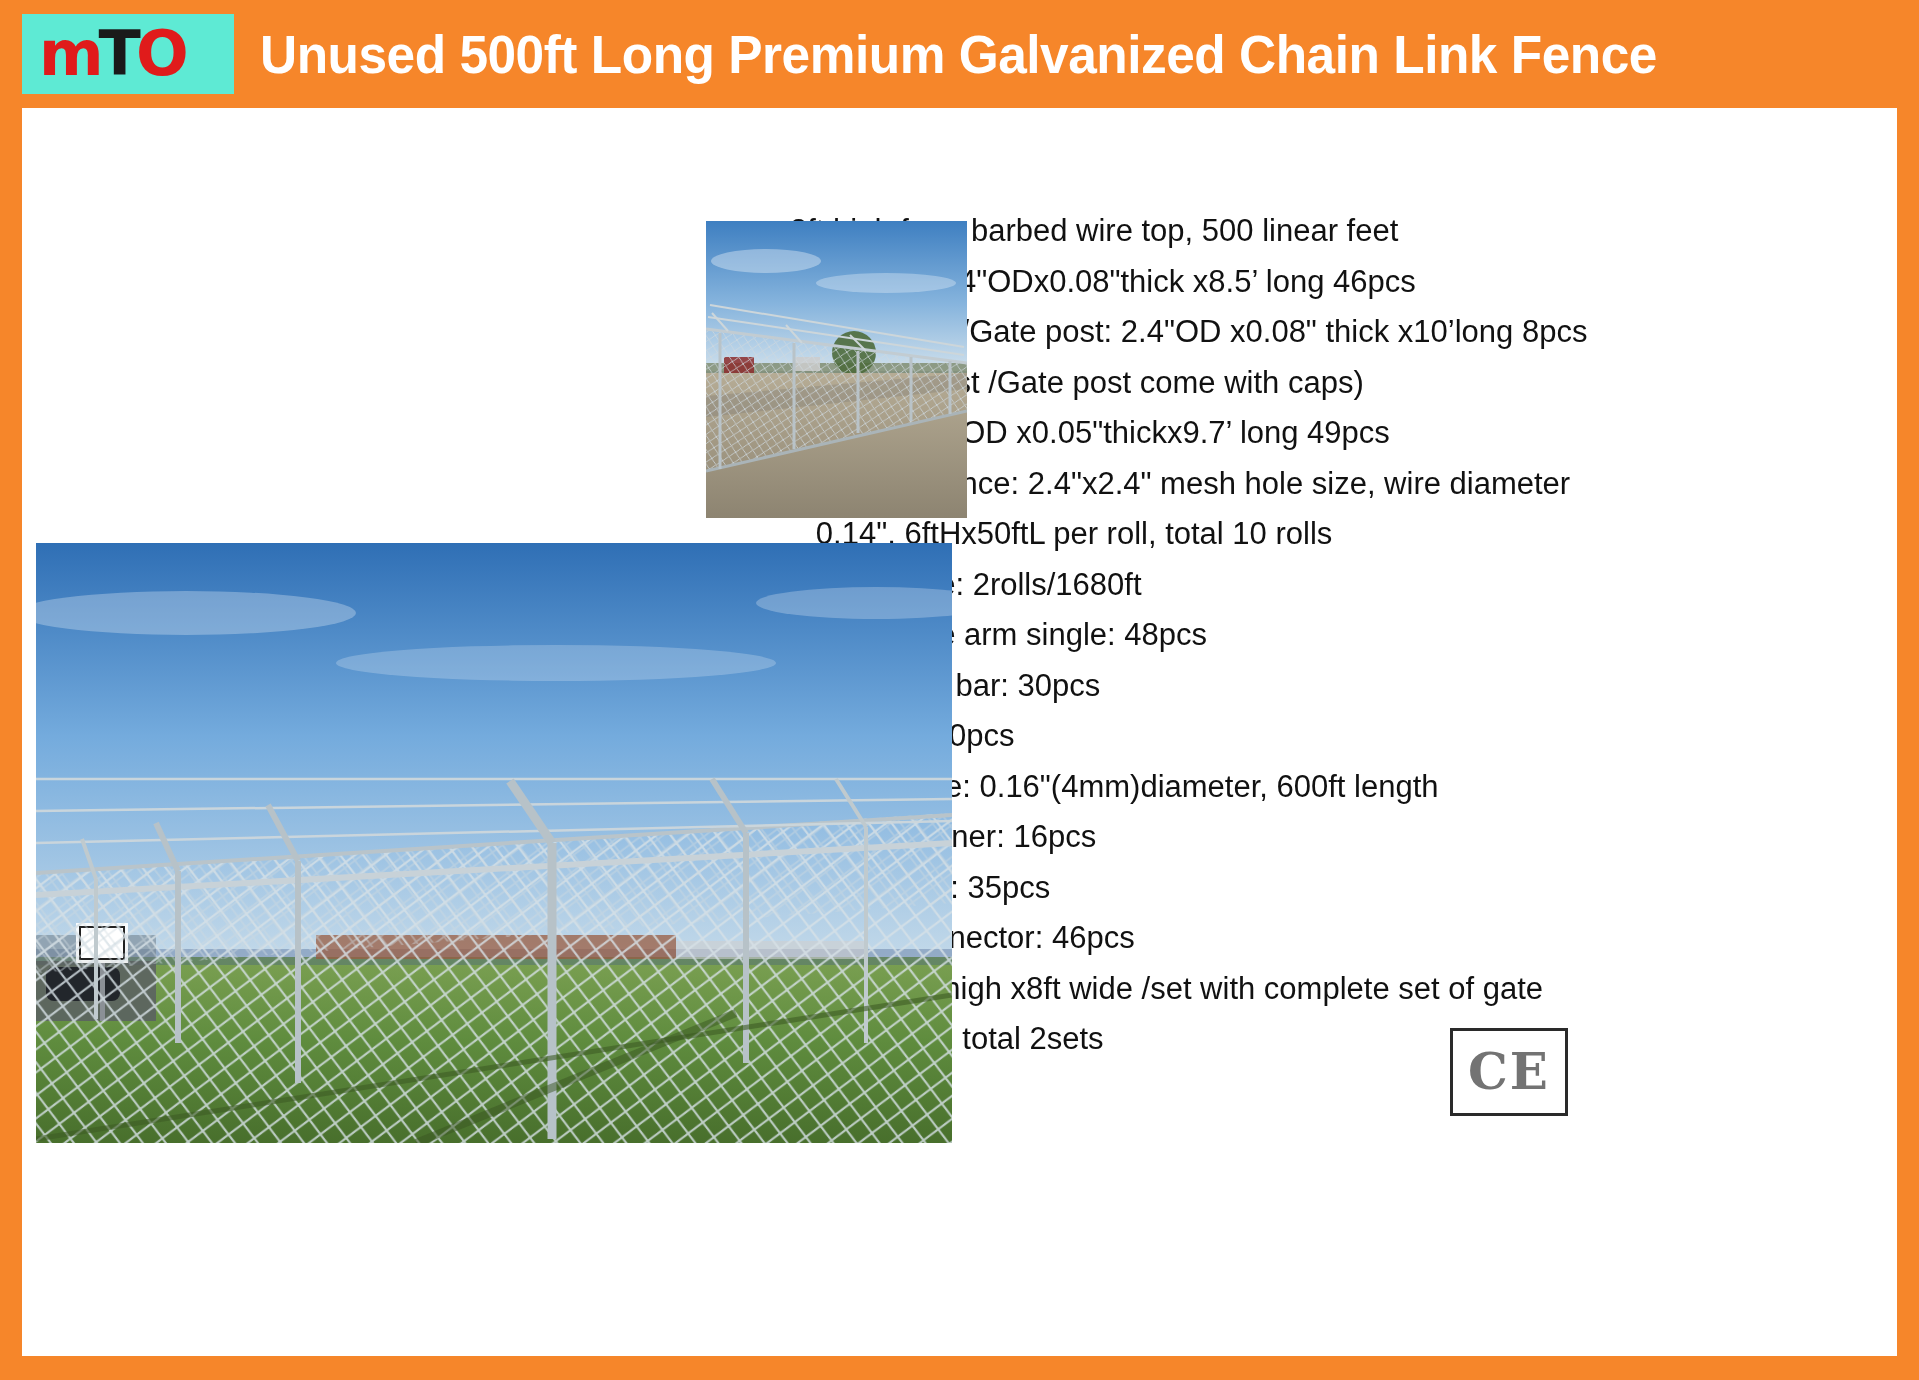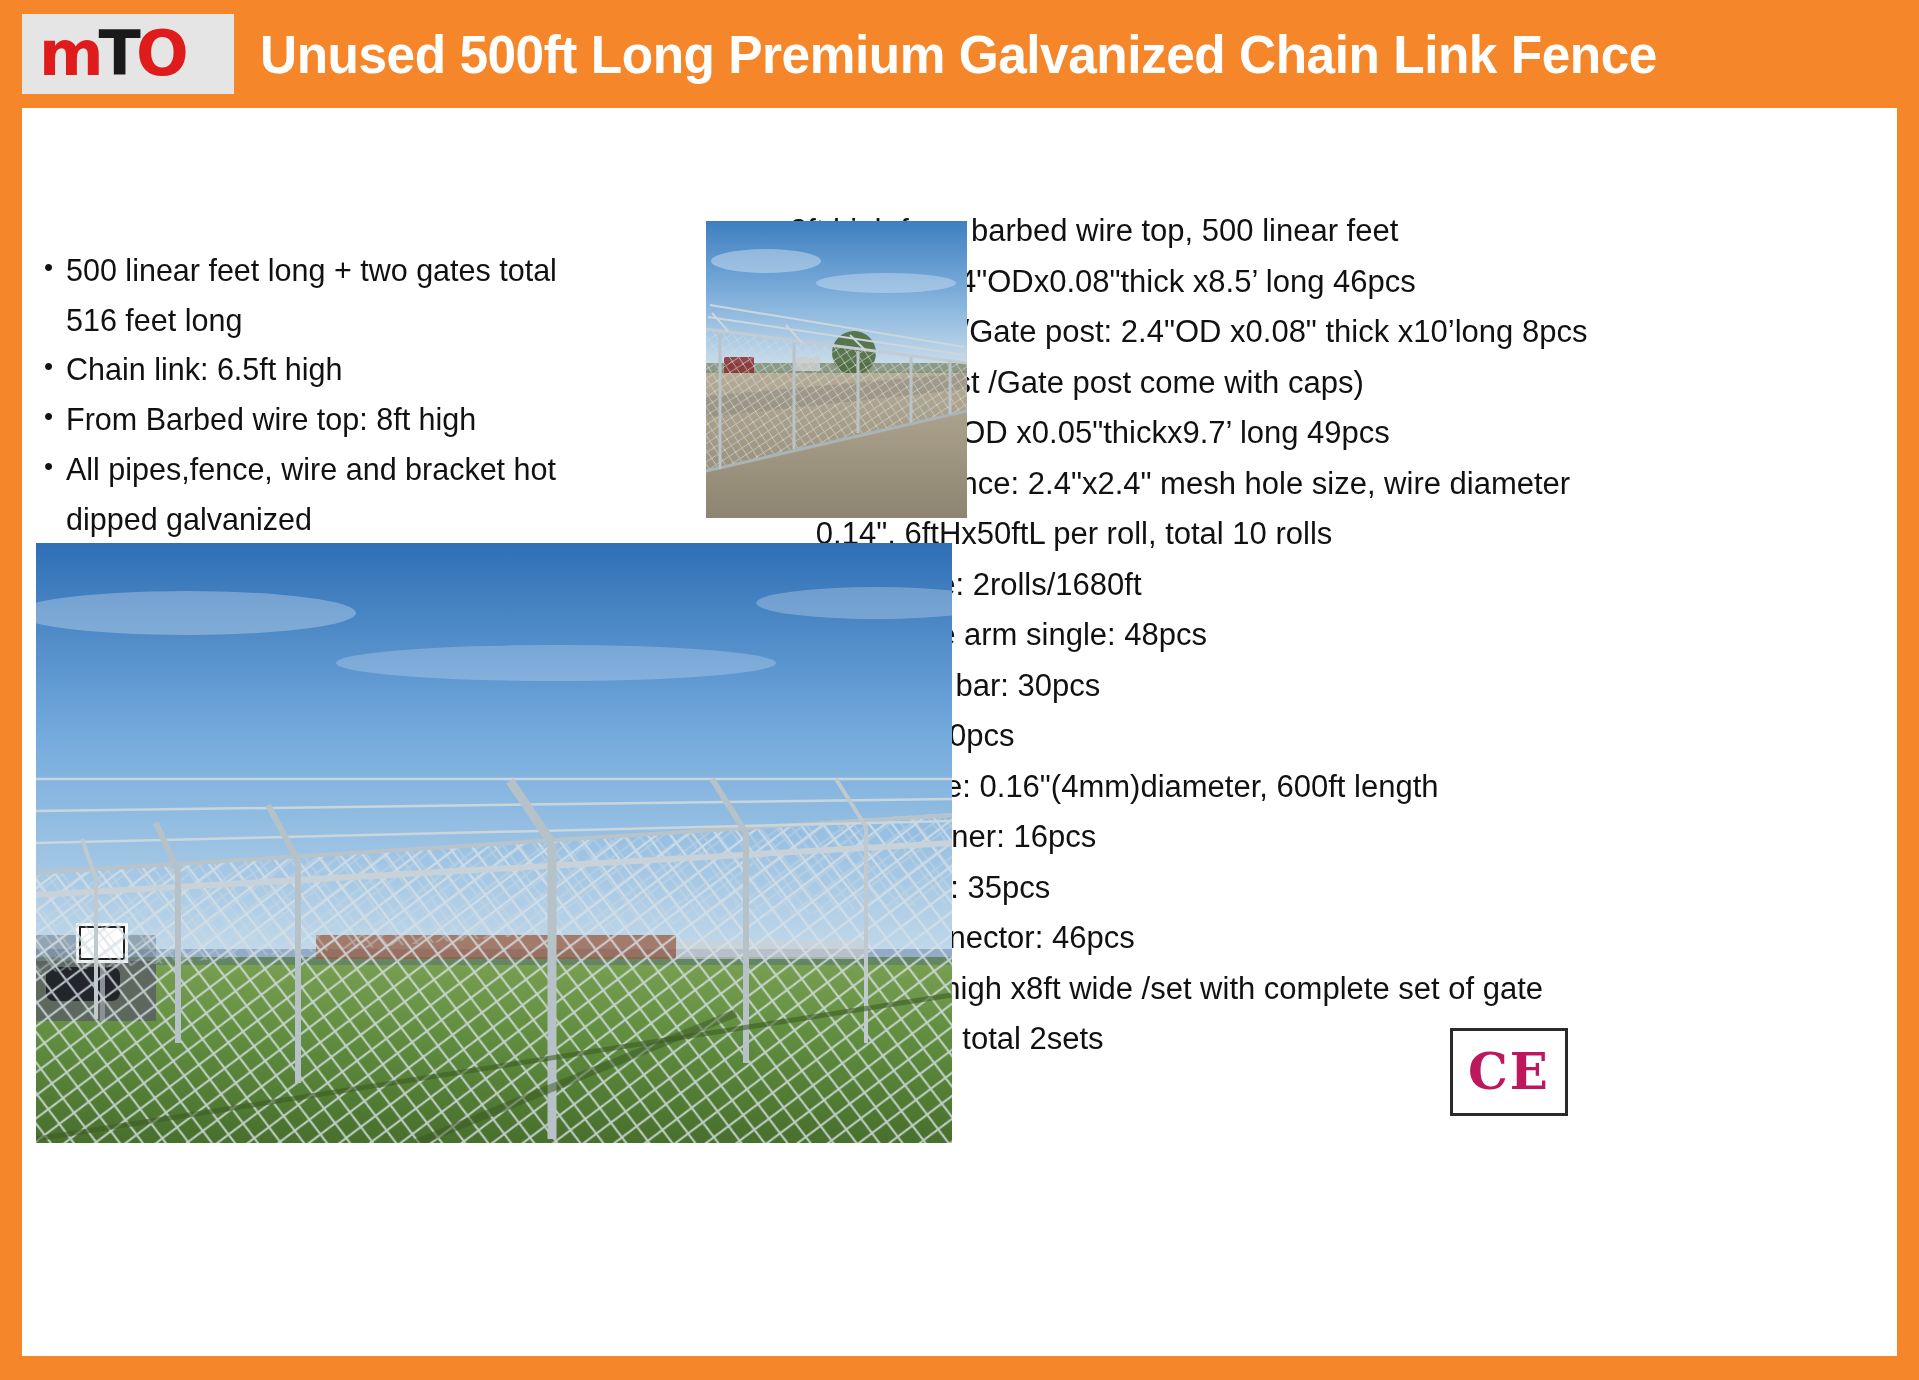--- a/index.html
+++ b/index.html
@@ -26,21 +26,21 @@
     width: 1919px;
     height: 108px;
     background: #f6862a;
     display: flex;
     align-items: center;
   }
   .logo-box {
     width: 212px;
     height: 80px;
     margin-left: 22px;
-    background: #e5e5e5;
+    background: #5eead4;
     display: flex;
     align-items: center;
     justify-content: center;
     flex: none;
     position: relative;
   }
   .logo-glyph {
     position: relative;
     width: 178px;
     height: 62px;
@@ -173,21 +173,21 @@
     border: 3px solid #2a2a2a;
     background: #ffffff;
     display: flex;
     align-items: center;
     justify-content: center;
   }
   .ce-mark {
     font-family: "DejaVu Serif", serif;
     font-size: 50px;
     font-weight: bold;
-    color: #be185d;
+    color: #737373;
     letter-spacing: 2px;
     line-height: 1;
   }
 </style>
 </head>
 <body>
 
 <div id="sheet">
 
   <div class="header">
@@ -195,30 +195,20 @@
       <div class="logo-glyph">
         <span class="logo-text"><span class="logo-m">m</span><span class="logo-t">T</span><span class="logo-o">O</span></span>
       </div>
     </div>
     <div class="header-title">Unused 500ft Long Premium Galvanized Chain Link Fence</div>
   </div>
 
   <div class="panel">
 
 
-    <div class="col-left">
-      <ul class="spec">
-        <li>500 linear feet long + two gates total</li>
-        <li class="cont">516 feet long</li>
-        <li>Chain link: 6.5ft high</li>
-        <li>From Barbed wire top: 8ft high</li>
-        <li>All pipes,fence, wire and bracket hot</li>
-        <li class="cont">dipped galvanized</li>
-      </ul>
-    </div>
 
     <div class="col-right">
       <ul class="spec">
         <li>8ft high from barbed wire top, 500 linear feet</li>
         <li>Line post: 2.4"ODx0.08"thick x8.5’ long 46pcs</li>
         <li>Corner post /Gate post: 2.4"OD x0.08" thick x10’long 8pcs</li>
         <li class="cont">  (Corner post /Gate post come with caps)</li>
         <li>Top rail: 1.5"OD x0.05"thickx9.7’ long 49pcs</li>
         <li>Chain link fence: 2.4"x2.4" mesh hole size, wire diameter</li>
         <li class="cont">   0.14", 6ftHx50ftL per roll, total 10 rolls</li>

